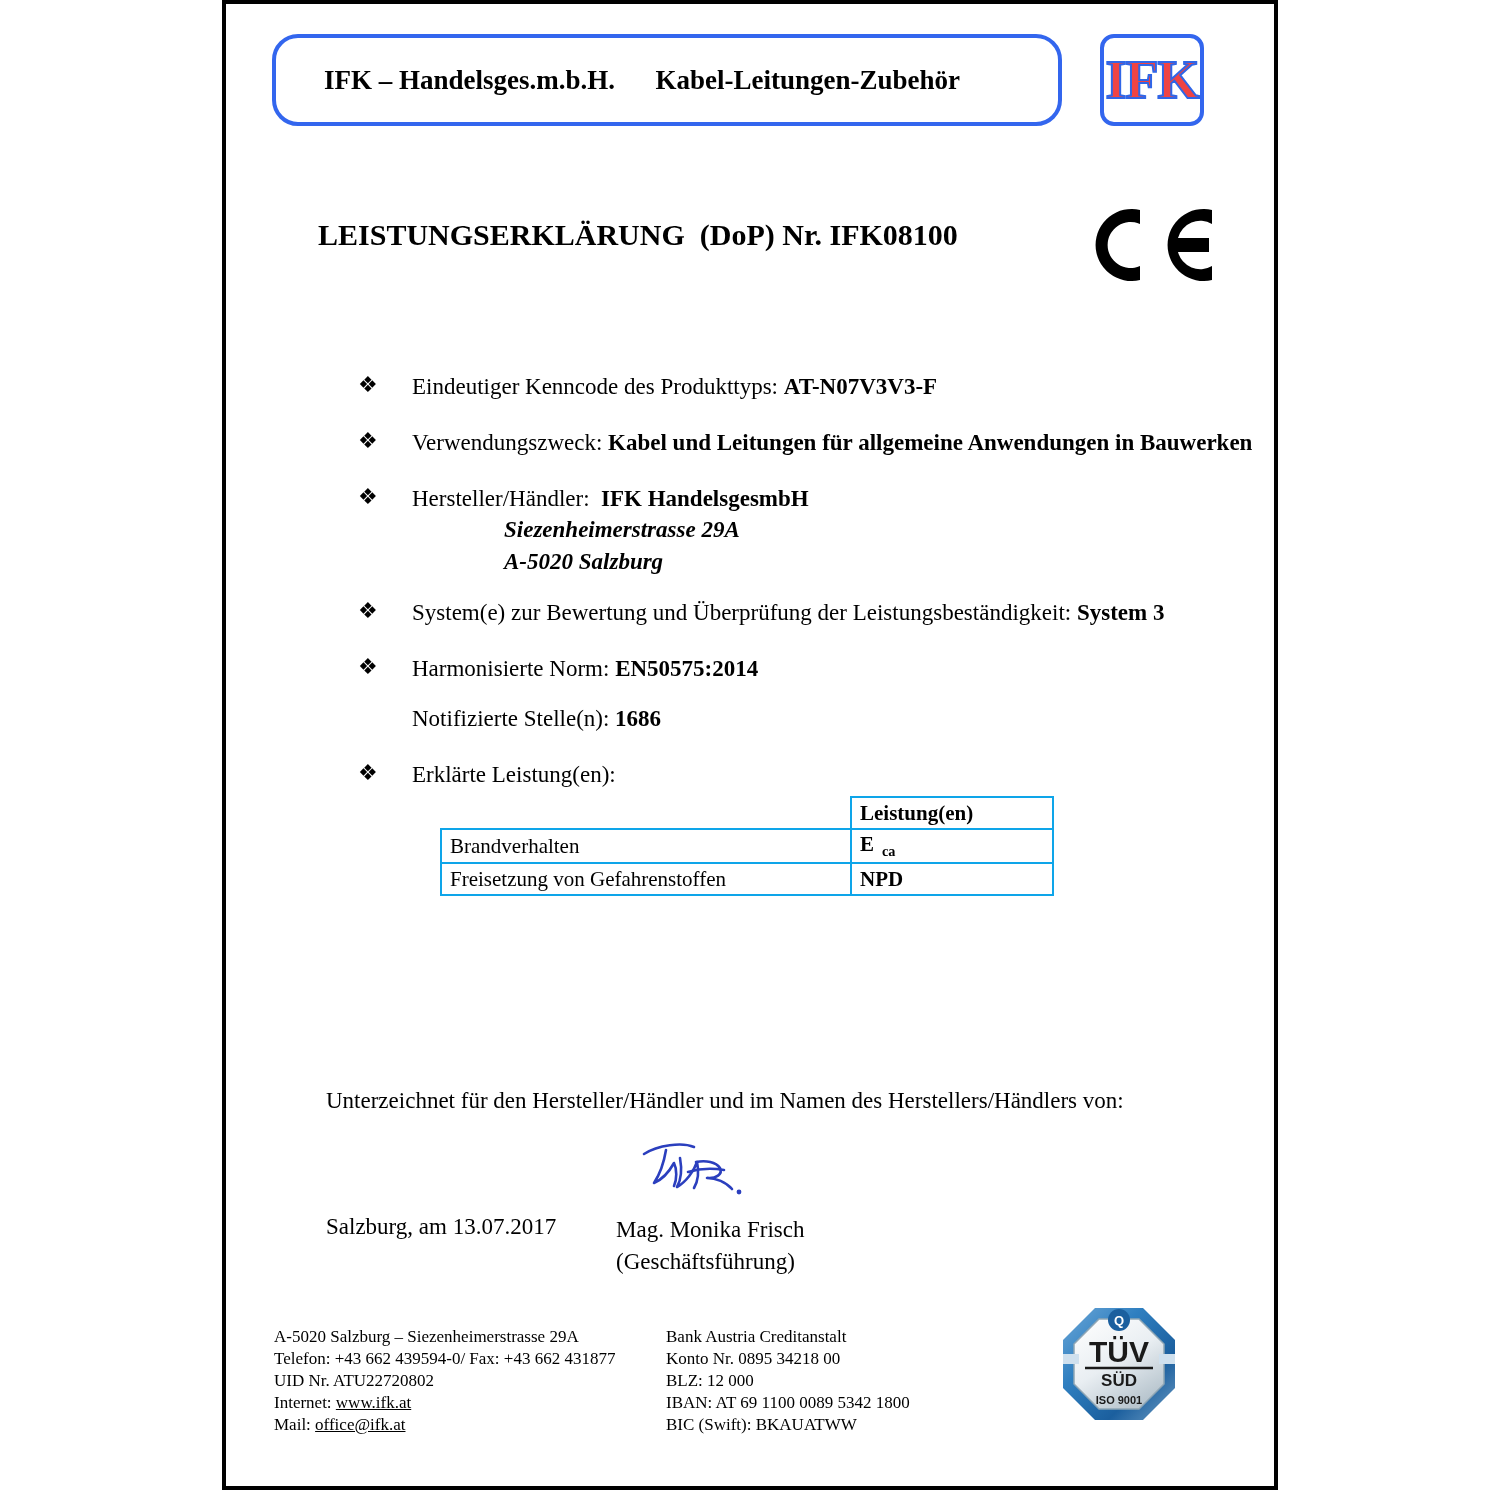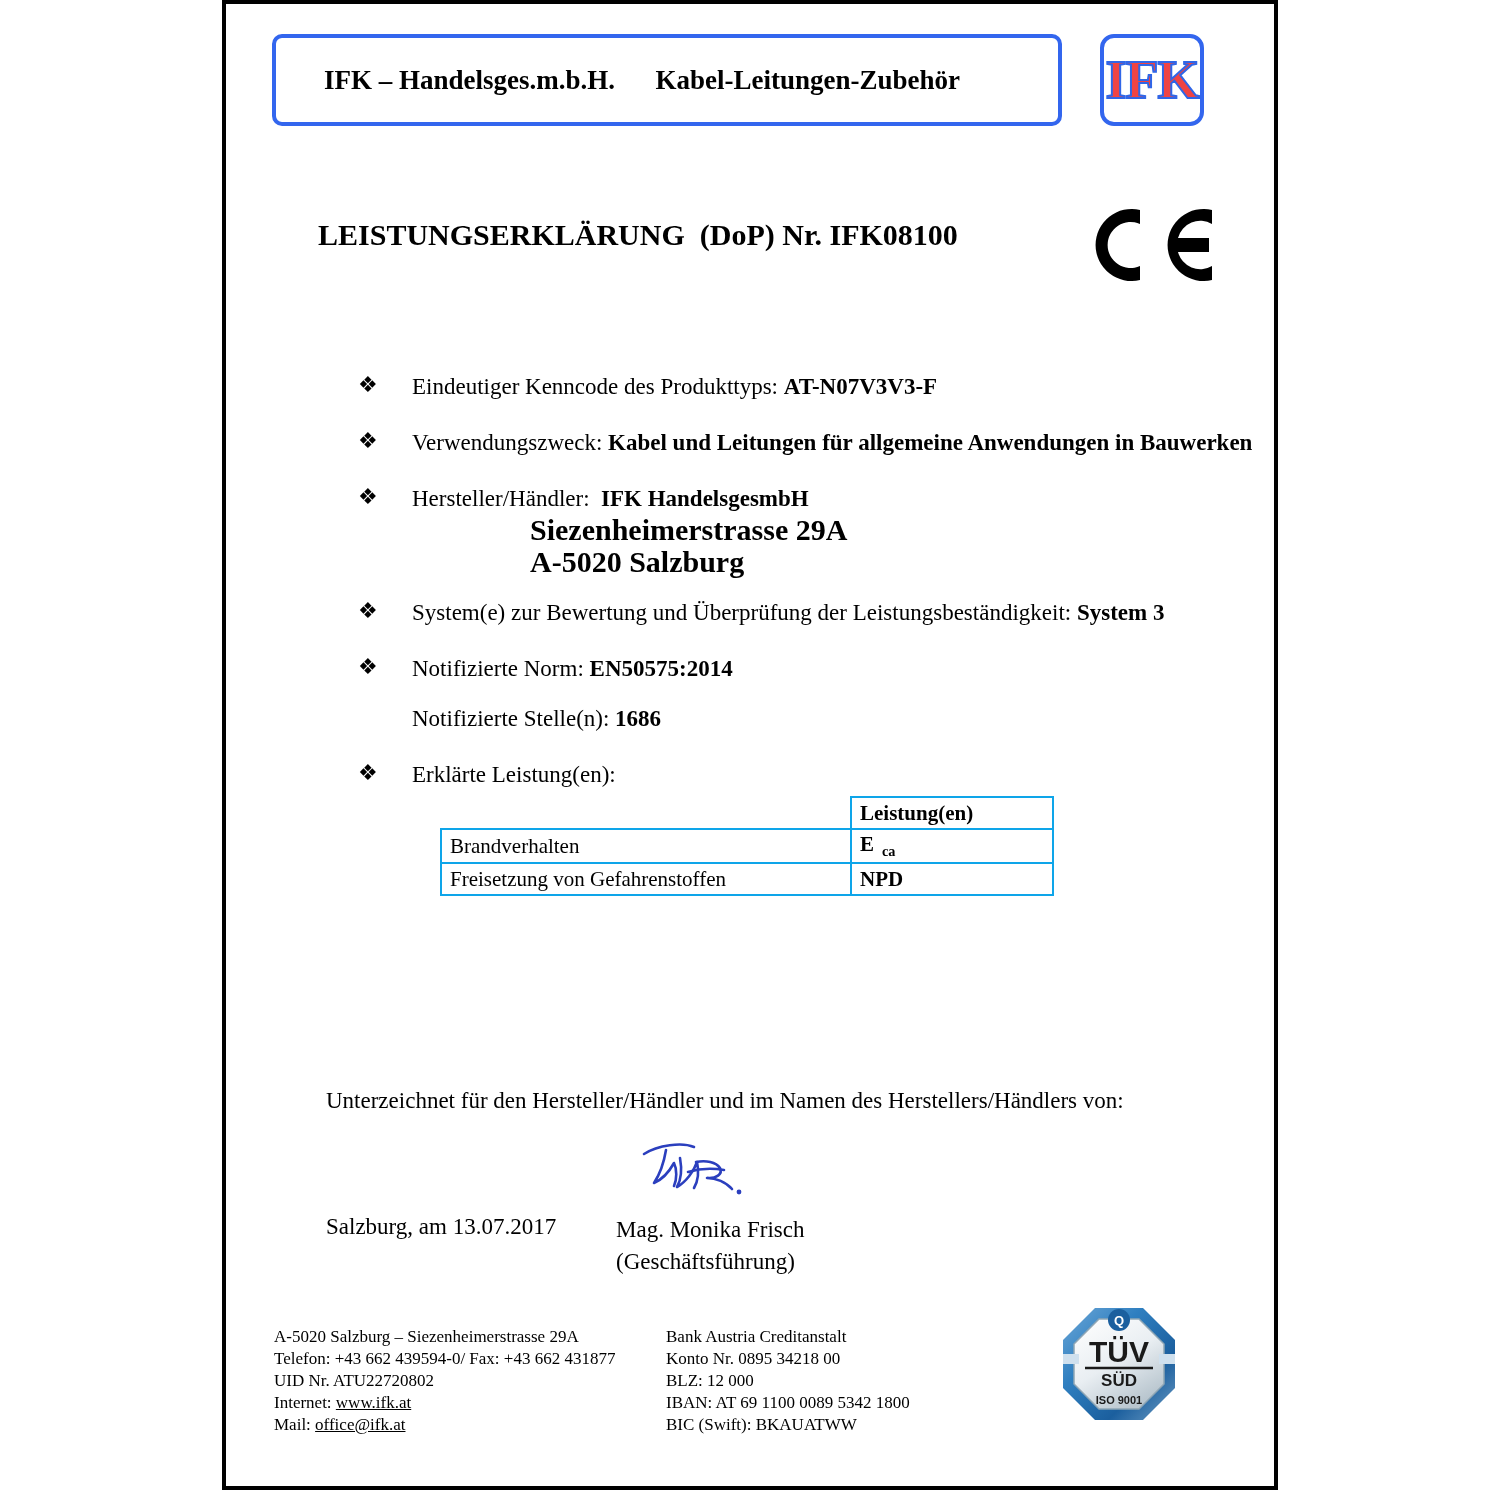--- a/index.html
+++ b/index.html
@@ -44,21 +44,21 @@
   }
 
   
   .header-box {
     position: absolute;
     left: 46px;
     top: 34px;
     width: 790px;
     height: 92px;
     border: 4px solid #3366ee;
-    border-radius: 10px;
+    border-radius: 26px;
     box-sizing: border-box;
     display: flex;
     align-items: center;
   }
   .header-text {
     font-weight: bold;
     font-size: 27px;
     letter-spacing: 0px;
     padding-left: 48px;
     white-space: pre;
@@ -127,24 +127,25 @@
   }
   .btext {
     font-size: 23px;
     line-height: 30px;
     white-space: pre-wrap;
   }
   .btext b { font-weight: bold; }
 
   .addr-lines {
     display: block;
-    margin-left: 118px;
+    margin-left: 92px;
     font-weight: bold;
-    font-size: 30px;
+    font-size: 23px;
     line-height: 32px;
+    font-style: italic;
   }
   .brow.mfr { margin-bottom: 20px; }
   .brow.subline { padding-left: 186px; margin-top: -6px; margin-bottom: 26px; }
 
   
   .perf-table {
     position: absolute;
     left: 214px;
     top: 796px;
     border-collapse: collapse;
@@ -274,21 +275,21 @@
         <span class="addr-lines">A-5020 Salzburg</span>
       </div>
 
       <div class="brow">
         <span class="bullet-glyph">❖</span>
         <span class="btext"><span>System(e) zur Bewertung und Überprüfung der Leistungsbeständigkeit: </span><b>System 3</b></span>
       </div>
 
       <div class="brow">
         <span class="bullet-glyph">❖</span>
-        <span class="btext"><span>Notifizierte Norm: </span><b>EN50575:2014</b></span>
+        <span class="btext"><span>Harmonisierte Norm: </span><b>EN50575:2014</b></span>
       </div>
 
       <div class="brow subline">
         <span class="btext"><span>Notifizierte Stelle(n): </span><b>1686</b></span>
       </div>
 
       <div class="brow">
         <span class="bullet-glyph">❖</span>
         <span class="btext">Erklärte Leistung(en):</span>
       </div>

